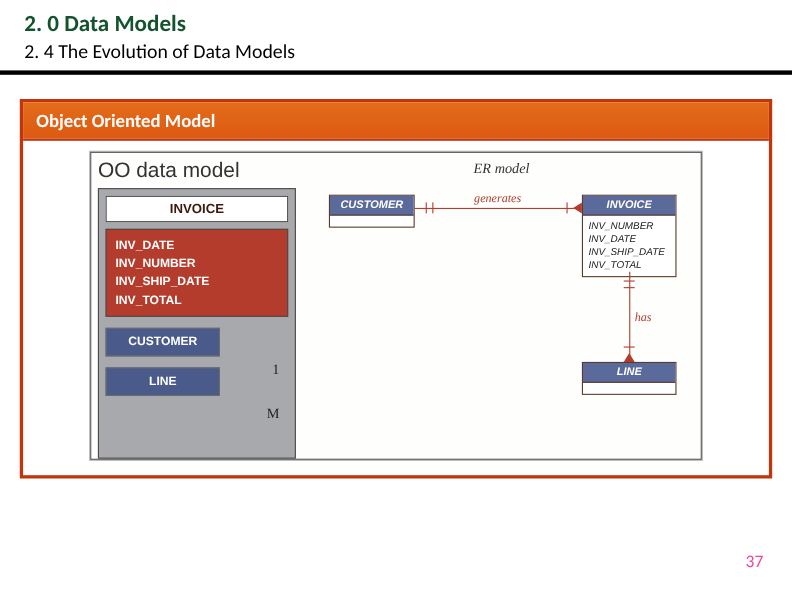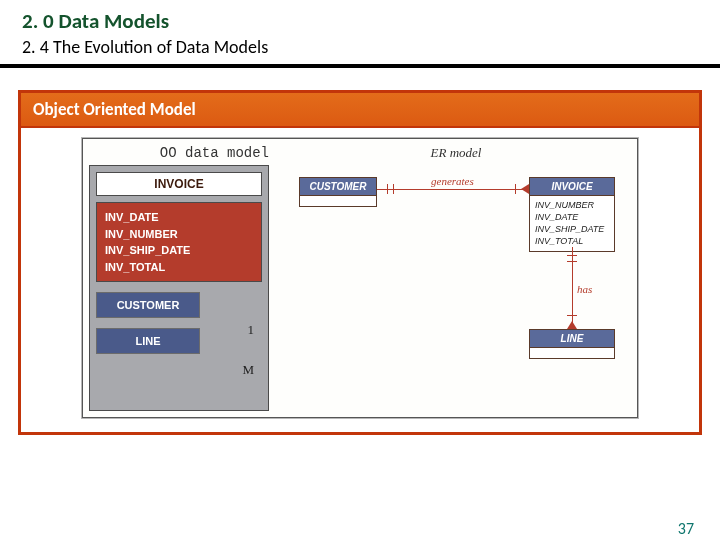--- a/index.html
+++ b/index.html
@@ -62,23 +62,23 @@
     box-shadow: 0 0 0 1px #b7b7b7;
   }
   
   .oo-panel {
     width: 192px;
     height: 100%;
     position: relative;
     padding: 6px;
   }
   .oo-label {
-    text-align: right;
-    font-family: Liberation Mono, monospace;
-    font-size: 14px;
+    text-align: left;
+    font-family: Liberation Sans, sans-serif;
+    font-size: 19px;
     color: #333;
     margin-bottom: 4px;
   }
   .oo-outer {
     border: 1px solid #4a4a4a;
     background: #a8a9ad;
     padding: 6px;
     height: 246px;
     position: relative;
   }
@@ -198,23 +198,23 @@
     border-left: 1.5px solid #b43c2c;
   }
   .tick-h {
     position: absolute;
     width: 10px; height: 0;
     border-top: 1.5px solid #b43c2c;
   }
   .page-num {
     position: absolute;
     right: 26px;
-    bottom: 2px;
+    bottom: 20px;
     font-size: 16px;
-    color: #0f766e;
+    color: #ec4899;
     background: #fff;
   }
 </style>
 </head>
 <body>
 
 <div class="title">2. 0 Data Models</div>
 <div class="subtitle">2. 4 The Evolution of Data Models</div>
 <hr class="hr-heavy">
 

